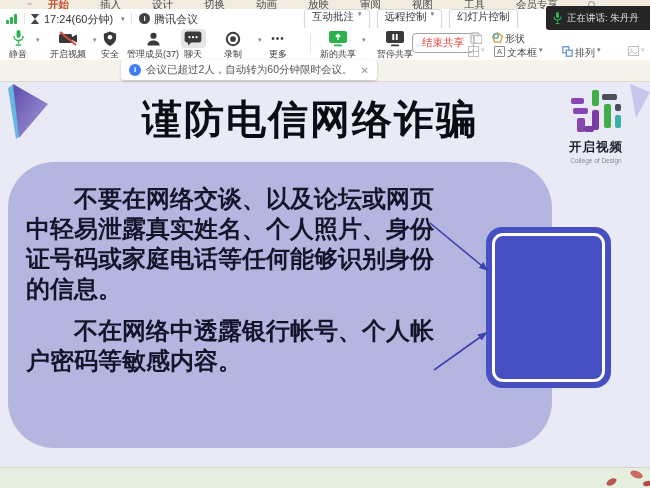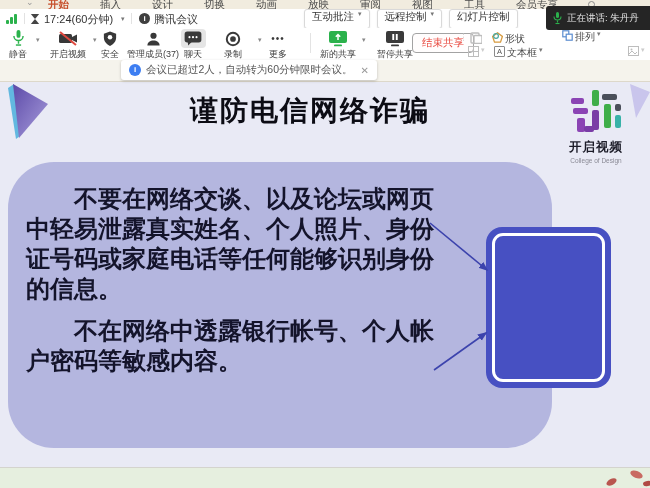--- a/index.html
+++ b/index.html
@@ -48,21 +48,21 @@
   
   .subbar { left:0; top:60px; width:650px; height:22px; background:#f5f3ec; border-bottom:1px solid #ddd8ca; }
   .notif { left:121px; top:60px; height:20px; background:#fff; border-radius:3px; box-shadow:0 1px 3px rgba(0,0,0,.22); display:flex; align-items:center; gap:5px; padding:0 8px; z-index:20; }
   .info-blue { width:12px; height:12px; border-radius:50%; background:#3d7ef2; color:#fff; font-size:8px; font-weight:bold; text-align:center; line-height:12px; flex:none; }
   .notif span.txt { font-size:10.5px; color:#555; white-space:nowrap; }
   .notif .x { font-size:10px; color:#999; margin-left:3px; cursor:pointer; }
 
   
   .slide { left:0; top:82px; width:650px; height:385px; background:#e9eaf5; overflow:hidden; }
   .panel { left:8px; top:80px; width:544px; height:286px; background:#b4b6df; border-radius:46px; }
-  .slide-title { left:70px; top:10px; width:480px; text-align:center; font-size:28px; font-weight:900; color:#0c0c14; letter-spacing:2px; white-space:nowrap; }
+  .slide-title { left:70px; top:10px; width:480px; text-align:center; font-size:40px; font-weight:900; color:#0c0c14; letter-spacing:2px; white-space:nowrap; }
   .para { left:26px; width:414px; font-size:24px; line-height:30px; font-weight:700; color:#14142b; text-indent:2em; }
   .tablet { left:486px; top:145px; width:125px; height:161px; background:#4750c2; border-radius:16px; }
   .tablet .inner { position:absolute; inset:6px; border:3px solid #fff; border-radius:11px; }
 
   .logo { right:10px; top:8px; width:88px; text-align:center; }
   .glyph { position:relative; width:50px; height:46px; margin:0 auto; }
   .glyph i { position:absolute; border-radius:2px; }
   .logo .nm { font-size:12.5px; font-weight:800; color:#1c1c28; margin-top:3px; letter-spacing:1px; }
   .logo .sub { font-size:6.5px; color:#8a8a95; margin-top:1px; }
 
@@ -260,21 +260,21 @@
         <polygon points="5.5,0.8 10.4,4.4 8.5,10.2 2.5,10.2 0.6,4.4" fill="none" stroke="#d79b3f" stroke-width="1.3"></polygon>
         <circle cx="4" cy="4" r="2.4" fill="none" stroke="#49a8a0" stroke-width="1.2"></circle>
       </svg>
       <span>形状</span>
     </div>
     <div class="abs mini" style="left:494px;top:18px">
       <span class="a-box">A</span>
       <span>文本框</span>
       <span class="caret">▾</span>
     </div>
-    <div class="abs mini" style="left:562px;top:2px">
+    <div class="abs mini" style="left:562px;top:18px">
       <svg width="11" height="11" viewBox="0 0 11 11">
         <rect x="0.8" y="0.8" width="6" height="6" fill="none" stroke="#5a8dd0" stroke-width="1.2"></rect>
         <rect x="4.2" y="4.2" width="6" height="6" fill="#fff" stroke="#5a8dd0" stroke-width="1.2"></rect>
       </svg>
       <span>排列</span>
       <span class="caret">▾</span>
     </div>
     <div class="abs mini ghost" style="left:628px;top:18px">
       <svg width="11" height="10" viewBox="0 0 11 10">
         <rect x="0.5" y="0.5" width="10" height="9" fill="none" stroke="#bdbdbd"></rect>

